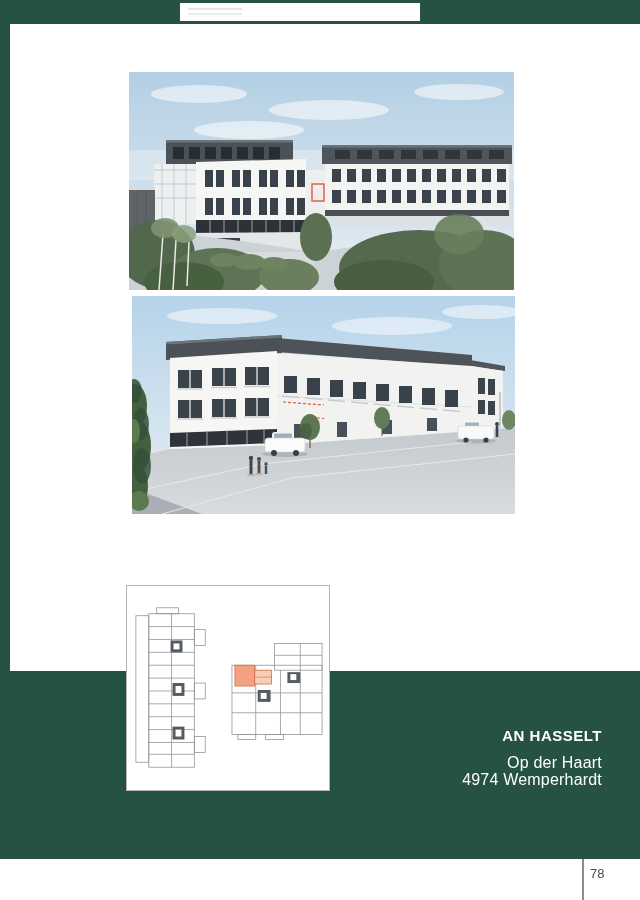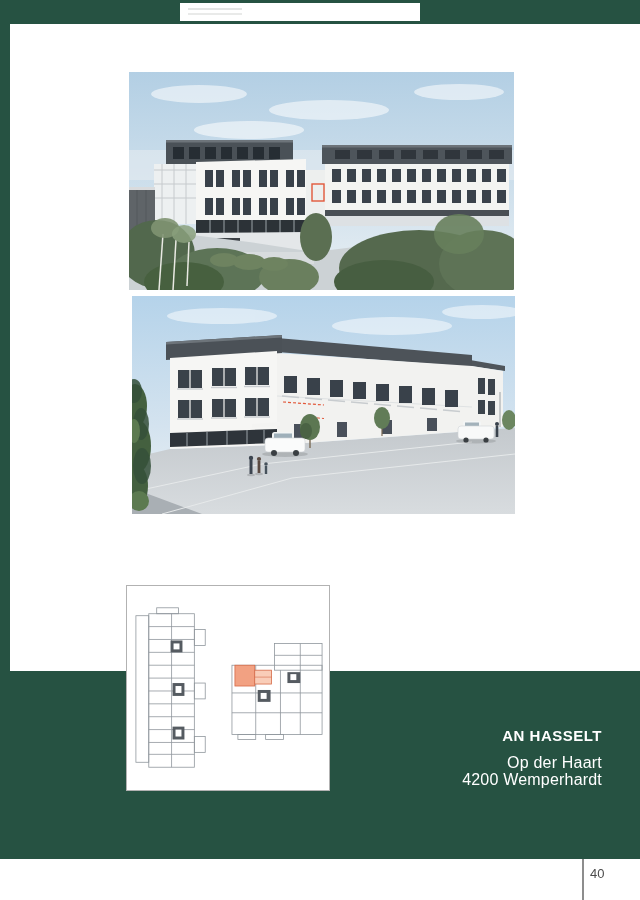--- a/index.html
+++ b/index.html
@@ -402,19 +402,19 @@
       <g fill="#ffffff">
         <rect x="165" y="89" width="6" height="6"></rect>
           <rect x="135" y="108" width="6" height="6"></rect>
       </g>
     </svg>
   </div>
 
   <div class="addr">
     <div class="name">AN HASSELT</div>
     <div class="line">Op der Haart</div>
-    <div class="line">4200 Wemperhardt</div>
+    <div class="line">4974 Wemperhardt</div>
   </div>
 
   <div class="pageline"></div>
-  <div class="pagenum">40</div>
+  <div class="pagenum">78</div>
 
 </div>
 
 </body></html>

